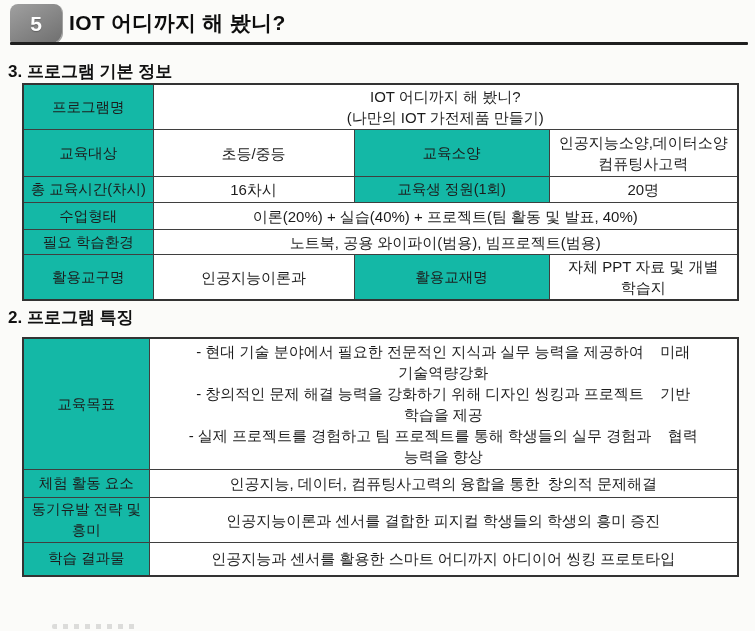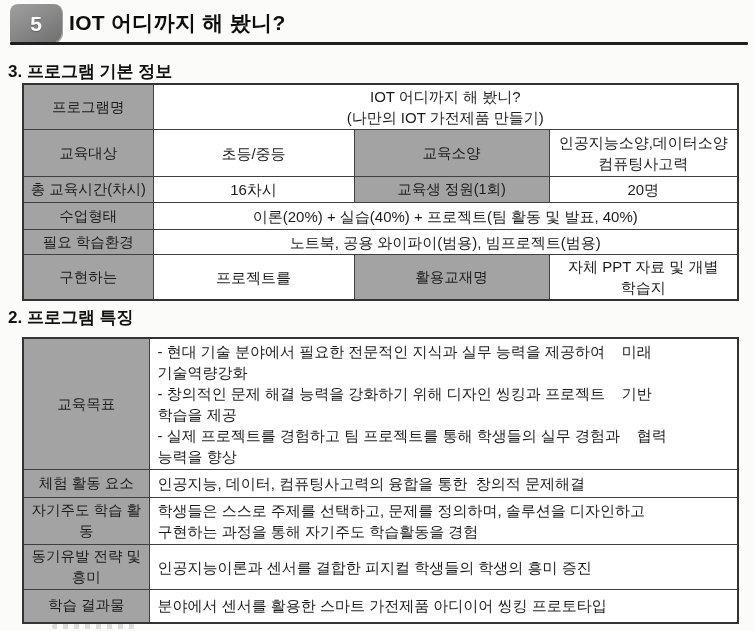--- a/index.html
+++ b/index.html
@@ -55,26 +55,26 @@
   .t1 { top: 83px; }
   .t2 { top: 337px; }
   td {
     border: 1.4px solid #3f3f3f;
     font-size: 15px; line-height: 21px; color: #1c1c1c;
     padding: 1px 4px;
     vertical-align: middle;
     overflow: hidden;
   }
   .lbl {
-    background: #a3a3a3;
+    background: #14b8a6;
     text-align: center;
     font-size: 14.5px;
   }
   .t1 td { text-align: center; }
-  .t2 .val { text-align: left; padding: 2px 8px; }
+  .t2 .val { text-align: center; padding: 2px 24px; }
   .pre { white-space: pre-wrap; }
 
   
   .t1 .r1 td { height: 41px; }
   .t1 .r2 td { height: 47px; }
   .t1 .r3 td { height: 26px; }
   .t1 .r4 td { height: 27px; }
   .t1 .r5 td { height: 25px; }
   .t1 .r6 td { height: 43px; }
 
@@ -132,22 +132,22 @@
     </tr>
     <tr class="r4">
       <td class="lbl">수업형태</td>
       <td colspan="3">이론(20%) + 실습(40%) + 프로젝트(팀 활동 및 발표, 40%)</td>
     </tr>
     <tr class="r5">
       <td class="lbl">필요 학습환경</td>
       <td colspan="3">노트북, 공용 와이파이(범용), 빔프로젝트(범용)</td>
     </tr>
     <tr class="r6">
-      <td class="lbl">구현하는</td>
-      <td>프로젝트를</td>
+      <td class="lbl">활용교구명</td>
+      <td>인공지능이론과</td>
       <td class="lbl">활용교재명</td>
       <td class="pre">자체 PPT 자료 및 개별
 학습지</td>
     </tr>
   </tbody>
 </table>
 
 <h2 class="sec-heading s2">2. 프로그램 특징</h2>
 
 <table class="t2">
@@ -162,30 +162,25 @@
 기술역량강화
 - 창의적인 문제 해결 능력을 강화하기 위해 디자인 씽킹과 프로젝트    기반
 학습을 제공
 - 실제 프로젝트를 경험하고 팀 프로젝트를 통해 학생들의 실무 경험과    협력
 능력을 향상</td>
     </tr>
     <tr class="r2">
       <td class="lbl">체험 활동 요소</td>
       <td class="val pre">인공지능, 데이터, 컴퓨팅사고력의 융합을 통한  창의적 문제해결</td>
     </tr>
-    <tr class="r3">
-      <td class="lbl">자기주도 학습 활동</td>
-      <td class="val pre">학생들은 스스로 주제를 선택하고, 문제를 정의하며, 솔루션을 디자인하고
-구현하는 과정을 통해 자기주도 학습활동을 경험</td>
-    </tr>
     <tr class="r4">
       <td class="lbl pre">동기유발 전략 및
 흥미</td>
       <td class="val pre">인공지능이론과 센서를 결합한 피지컬 학생들의 학생의 흥미 증진</td>
     </tr>
     <tr class="r5">
       <td class="lbl">학습 결과물</td>
-      <td class="val pre">분야에서 센서를 활용한 스마트 가전제품 아디이어 씽킹 프로토타입</td>
+      <td class="val pre">인공지능과 센서를 활용한 스마트 어디까지 아디이어 씽킹 프로토타입</td>
     </tr>
   </tbody>
 </table>
 
 <div class="scan-artifact"></div>
 
 </body></html>

